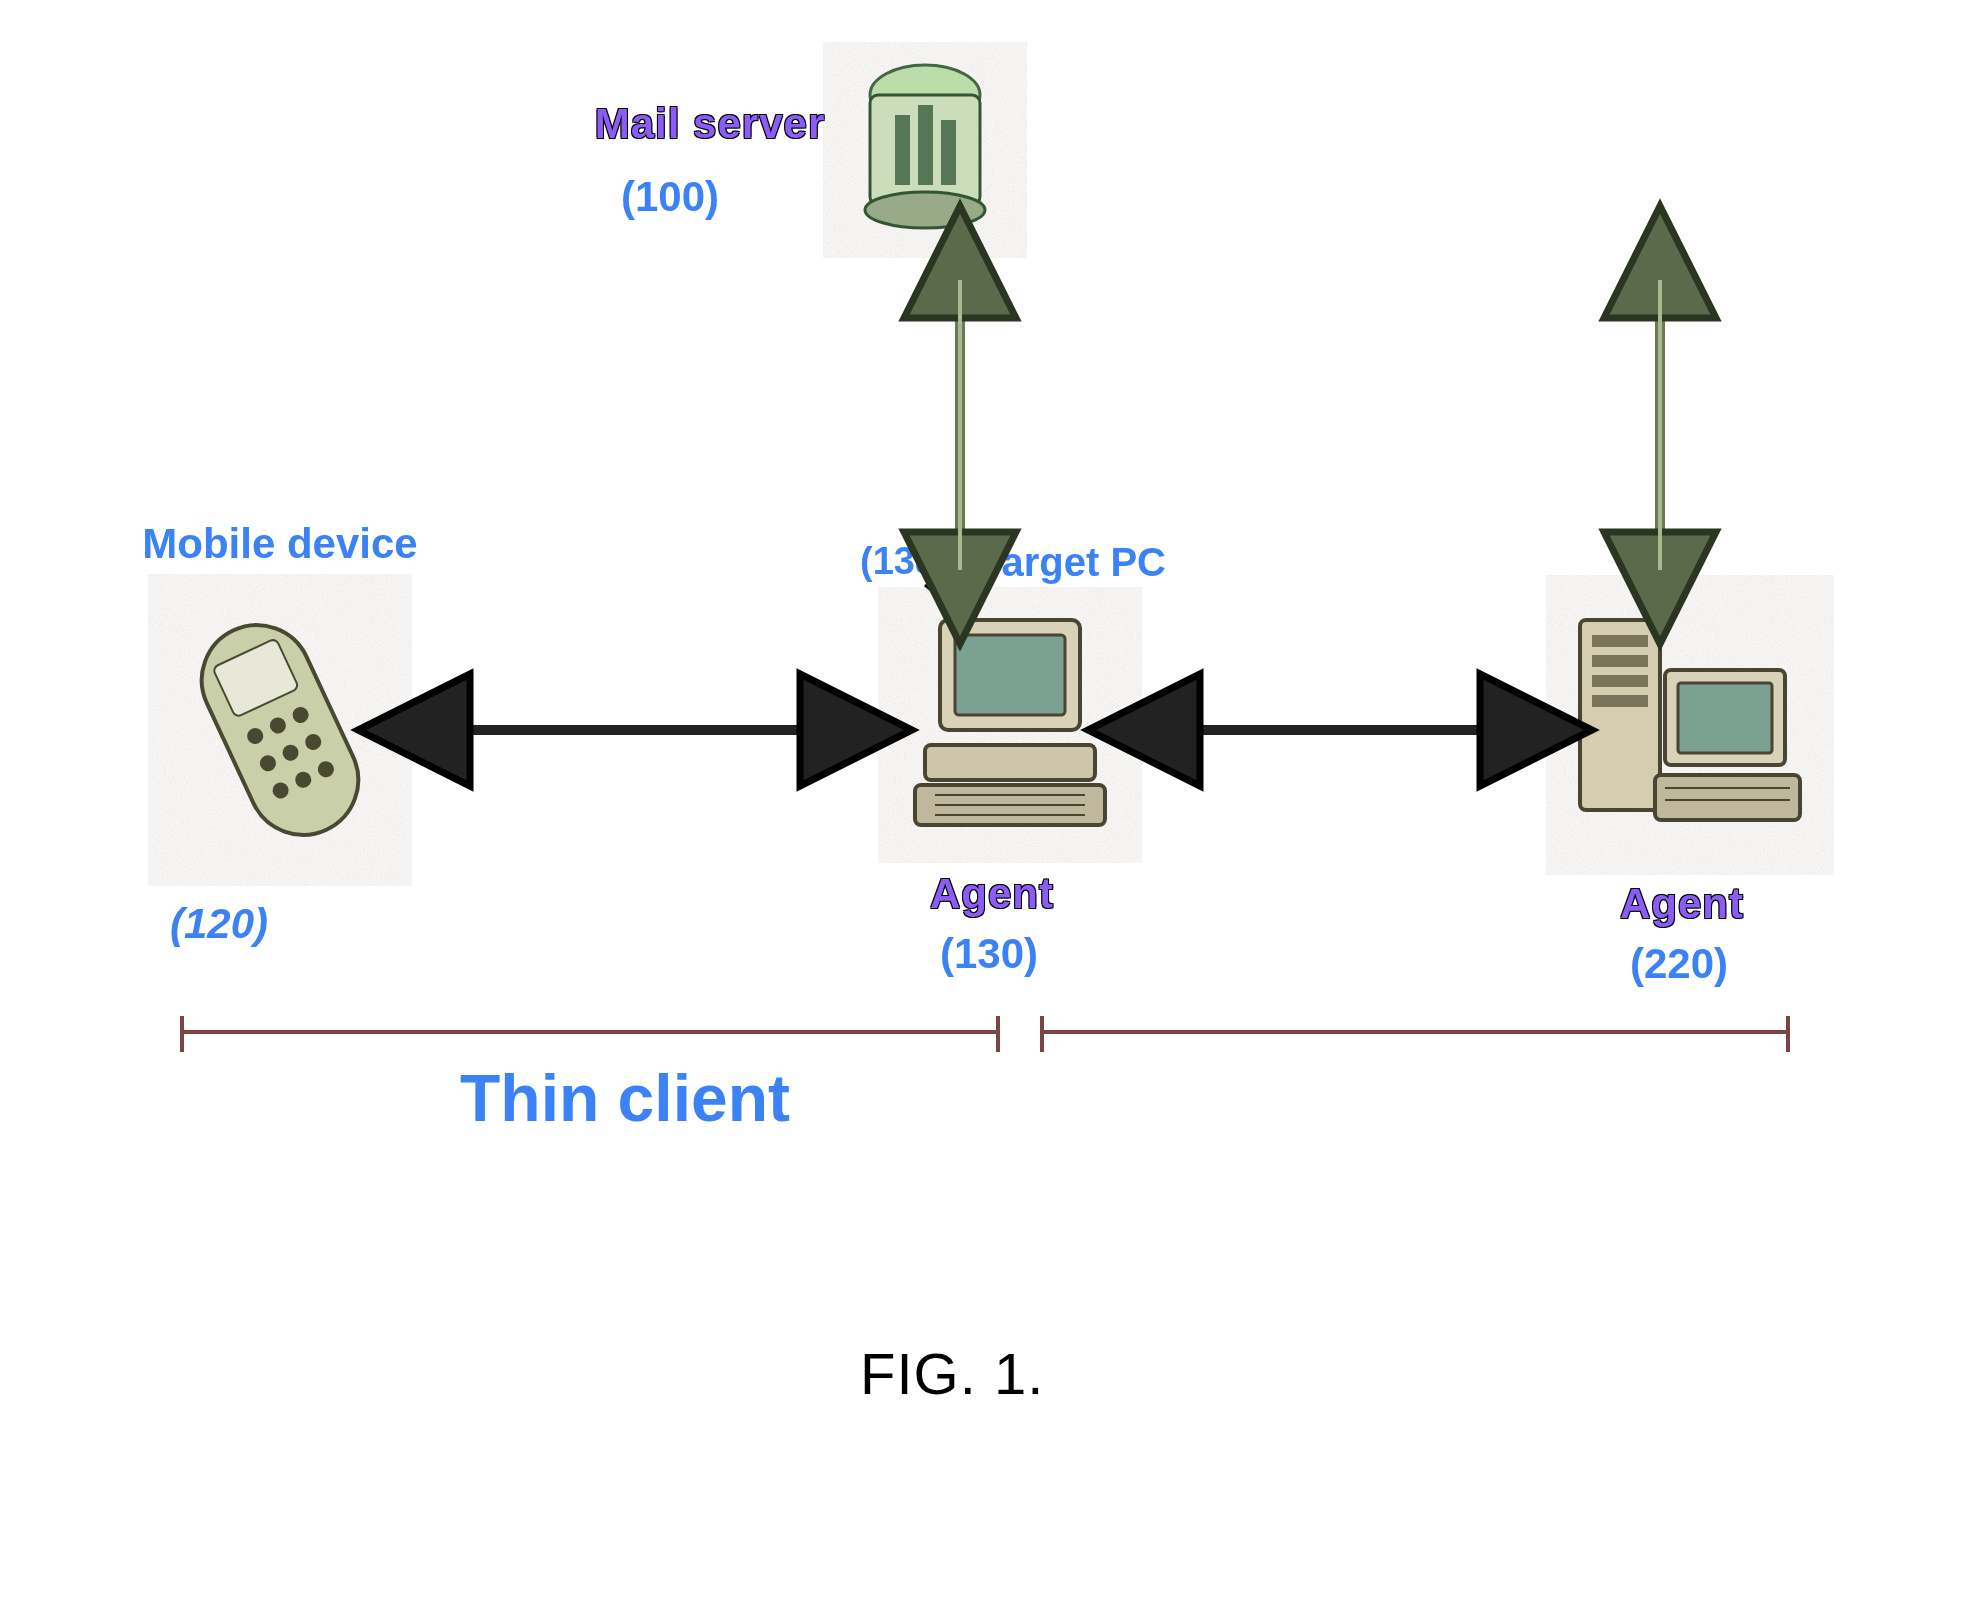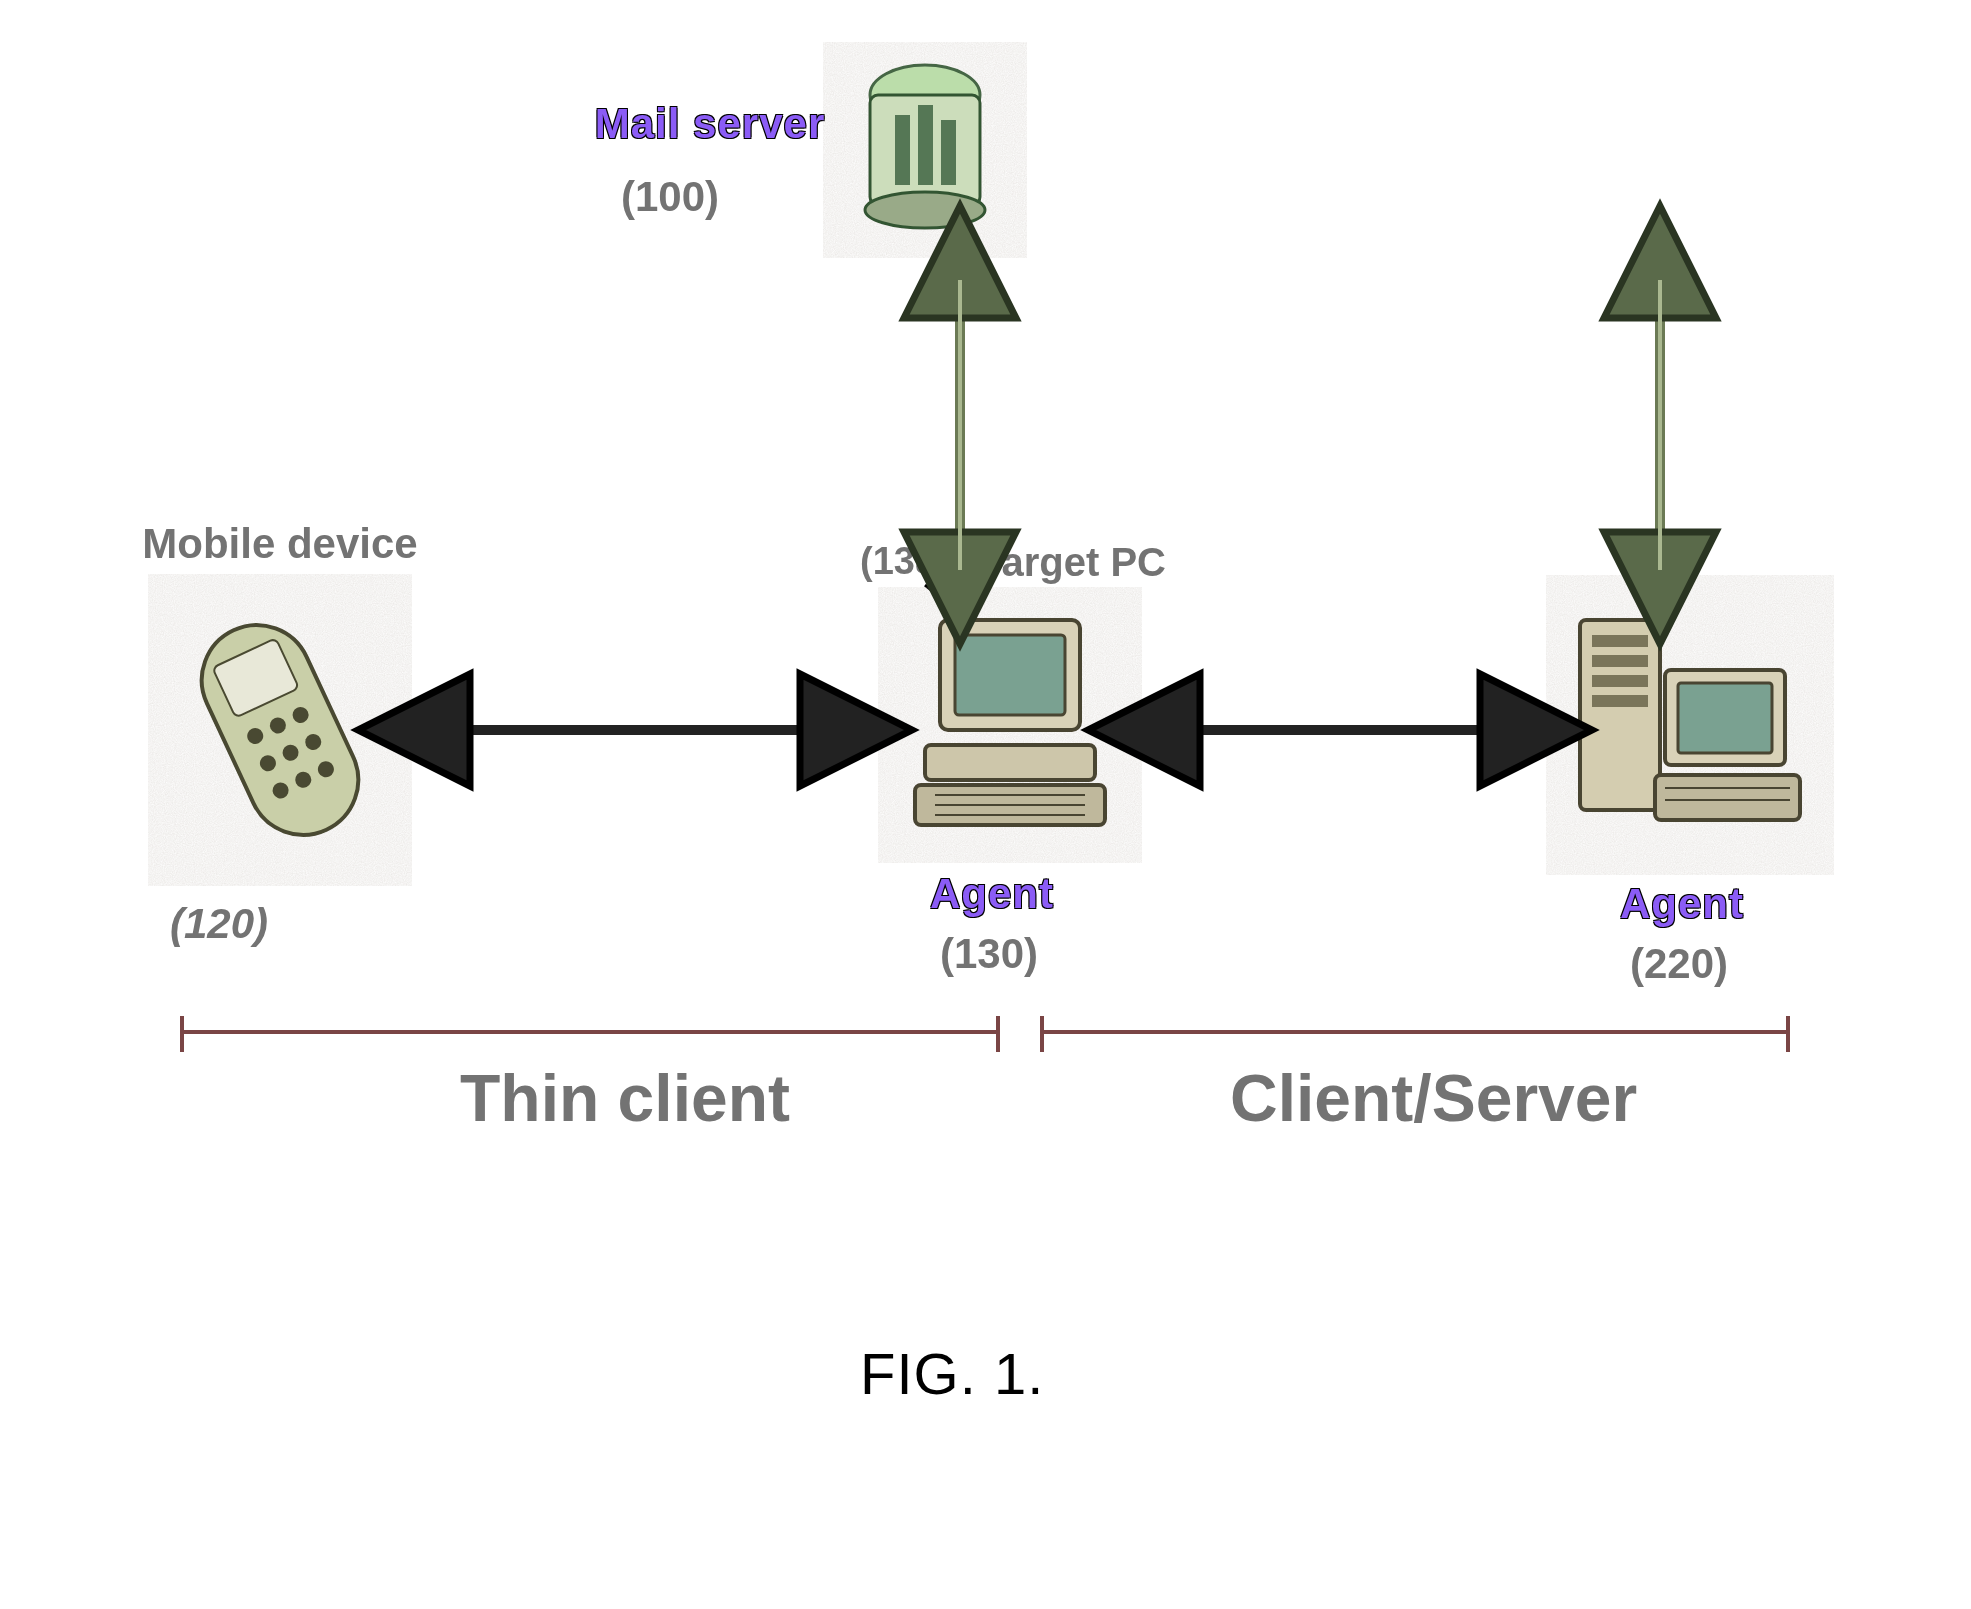--- a/index.html
+++ b/index.html
@@ -17,21 +17,21 @@
     height: 1609px;
   }
   .node {
     position: absolute;
     text-align: center;
   }
   .label {
     position: absolute;
     font-size: 42px;
     font-weight: 700;
-    color: #737373;
+    color: #3b82f6;
     white-space: nowrap;
   }
   .label.big {
     font-size: 66px;
     font-weight: 700;
   }
   .label.outline {
     
     color: #8b5cf6;
     text-shadow:
@@ -199,17 +199,16 @@
   </svg>
 
   <svg class="arrow" style="left:1130px; top:700px;" width="420" height="60">
     <line x1="14" y1="30" x2="406" y2="30" stroke="#222" stroke-width="10" marker-start="url(#ahH1)" marker-end="url(#ahH1)"></line>
   </svg>
 
   <div class="range" style="left:180px; top:1030px; width:820px;"></div>
   <span class="label big" style="left:460px; top:1060px;">Thin client</span>
 
   <div class="range" style="left:1040px; top:1030px; width:750px;"></div>
-  <span class="label big" style="left:1230px; top:1060px;">Client/Server</span>
 
   <span class="fig-caption" style="left:860px; top:1340px;">FIG. 1.</span>
 
 </div>
 
 </body></html>

